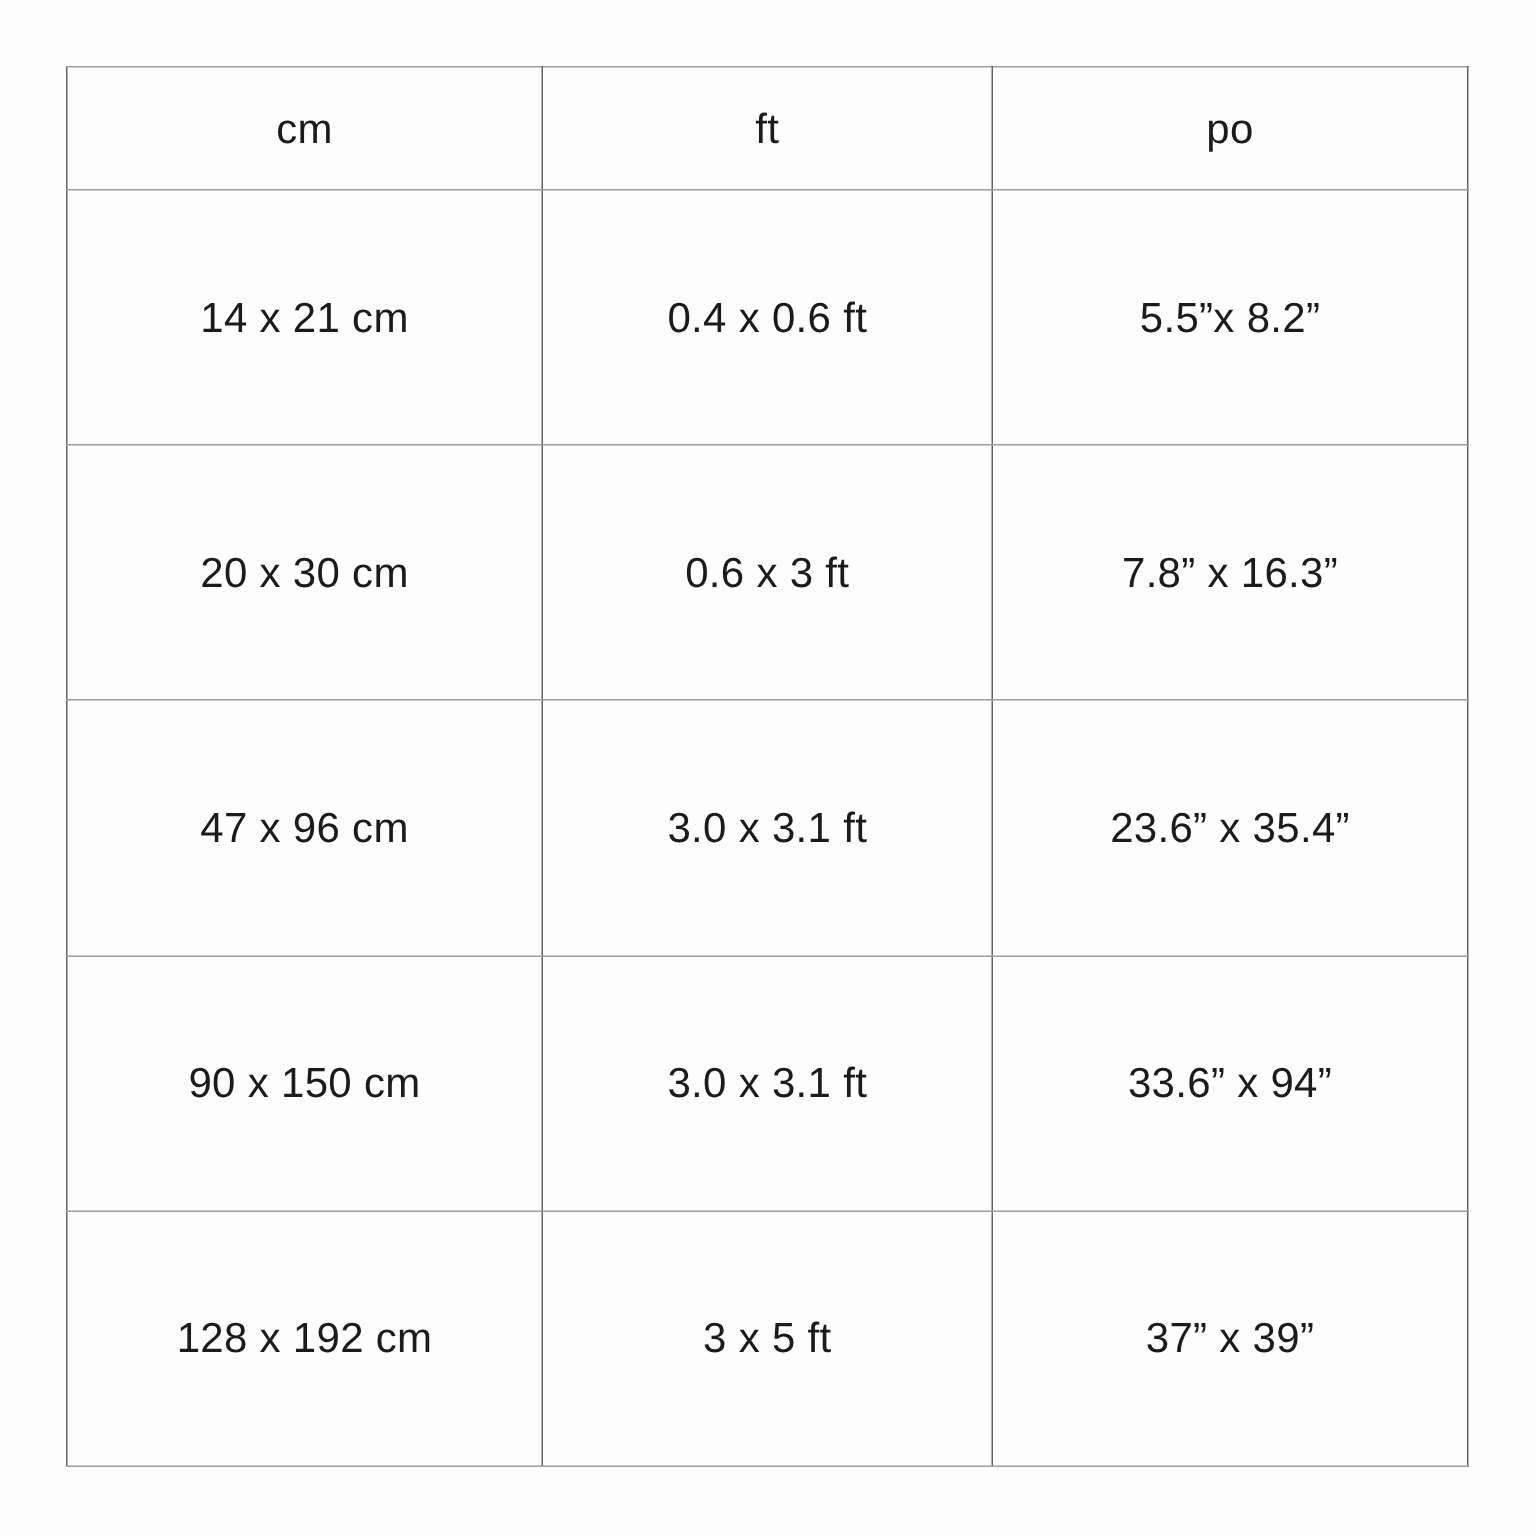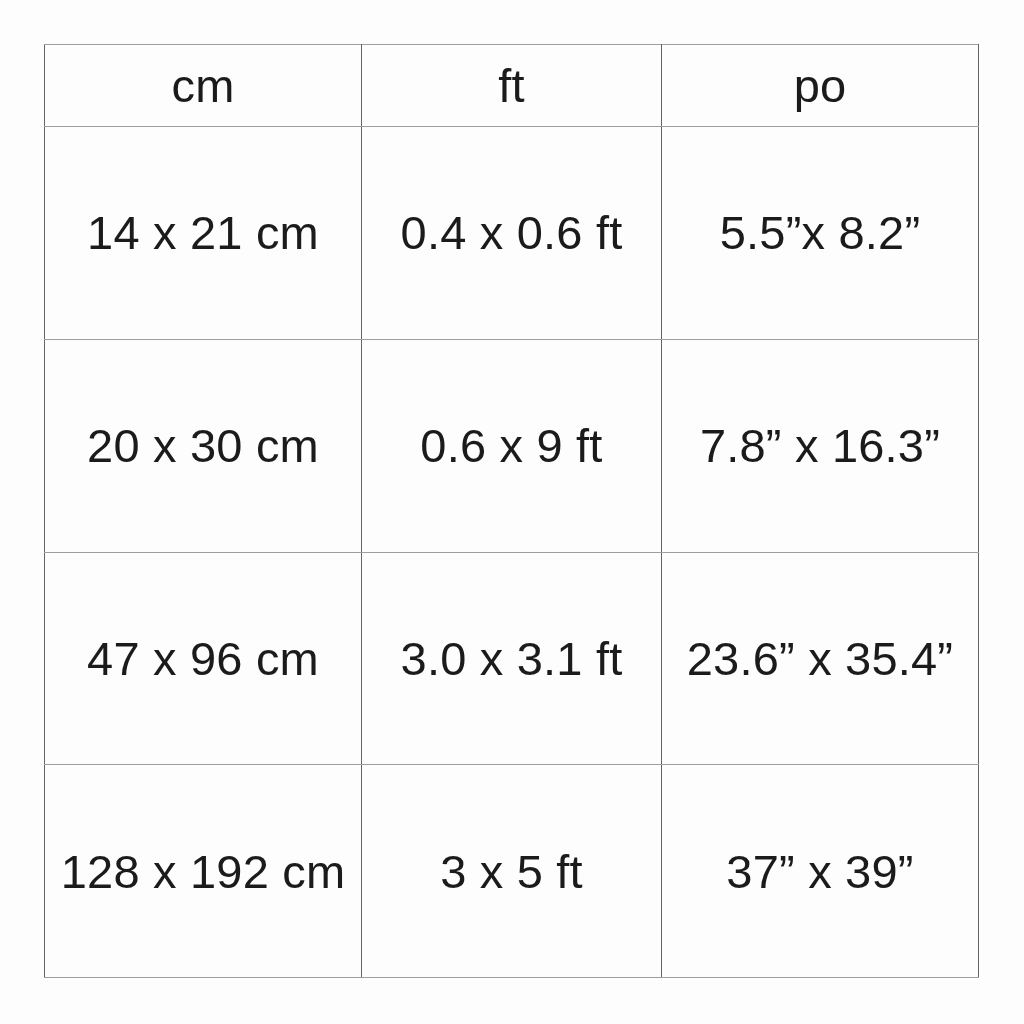--- a/index.html
+++ b/index.html
@@ -28,21 +28,21 @@
   col.c-cm  { width: 317px; }
   col.c-ft  { width: 300px; }
   col.c-po  { width: 317px; }
   th, td {
     border-top: 1px solid #9e9e9e;
     border-bottom: 1px solid #9e9e9e;
     border-left: 1px solid #636363;
     border-right: 1px solid #636363;
     text-align: center;
     vertical-align: middle;
-    font-size: 47px;
+    font-size: 28px;
     font-weight: 400;
     color: #1b1b1b;
     white-space: nowrap;
     letter-spacing: 0.2px;
     padding: 0;
     overflow: visible;
   }
   thead tr { height: 82px; }
   tbody tr { height: 85px; margin-left: 16px; }
 </style>
@@ -64,27 +64,32 @@
       </tr>
     </thead>
     <tbody>
       <tr>
         <td>14 x 21 cm</td>
         <td>0.4 x 0.6 ft</td>
         <td>5.5”x 8.2”</td>
       </tr>
       <tr>
         <td>20 x 30 cm</td>
-        <td>0.6 x 9 ft</td>
+        <td>0.6 x 3 ft</td>
         <td>7.8” x 16.3”</td>
       </tr>
       <tr>
         <td>47 x 96 cm</td>
         <td>3.0 x 3.1 ft</td>
         <td>23.6” x 35.4”</td>
+      </tr>
+      <tr>
+        <td>90 x 150 cm</td>
+        <td>3.0 x 3.1 ft</td>
+        <td>33.6” x 94”</td>
       </tr>
       <tr>
         <td>128 x 192 cm</td>
         <td>3 x 5 ft</td>
         <td>37” x 39”</td>
       </tr>
     </tbody>
   </table>
 </div>
 

